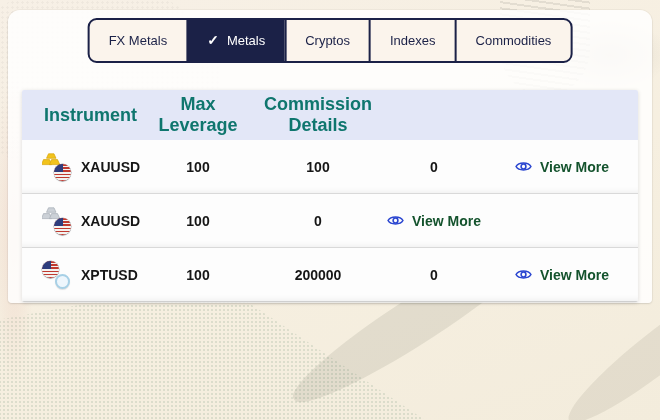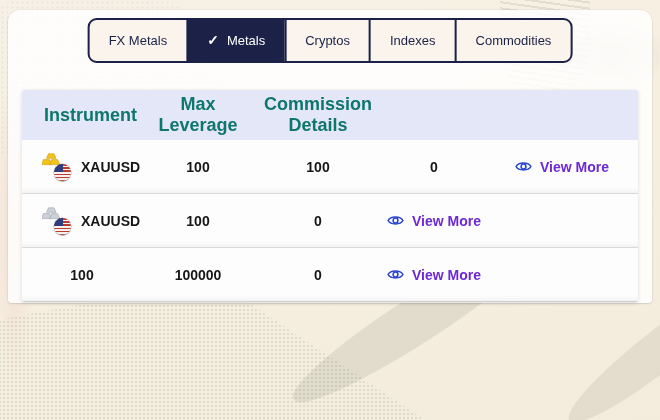--- a/index.html
+++ b/index.html
@@ -70,21 +70,21 @@
     box-shadow:0 0 0 0.5px rgba(60,60,70,0.45), 0 1px 1px rgba(0,0,0,0.2);
     overflow:hidden;
   }
   .flag::before { content:""; position:absolute; left:0; top:0; width:9px; height:8px; background:#2e3d7d; }
   .pos-br { right:0; bottom:0; }
   .pos-tl { left:0; top:0; }
   .bars { position:absolute; left:0; top:0; width:20px; height:13px; }
   .plat { position:absolute; right:1px; bottom:0; width:15px; height:15px; border-radius:50%; background:#eef6fc; border:2.5px solid #a7d0e6; box-shadow:0 1px 1px rgba(0,0,0,0.12); }
 
   
-  .viewmore { display:flex; align-items:center; justify-content:center; gap:8px; color:#6d28d9; font-size:14px; font-weight:700; cursor:pointer; text-decoration:none; }
+  .viewmore { display:flex; align-items:center; justify-content:center; gap:8px; color:#14532d; font-size:14px; font-weight:700; cursor:pointer; text-decoration:none; }
   .viewmore svg { width:17px; height:17px; display:block; }
 </style>
 </head>
 <body>
 
 <div class="stage">
 
   <div class="bg-mesh"></div>
   <div class="bg-mesh-top"></div>
   <div class="bg-ribbon1"></div>
@@ -167,22 +167,29 @@
             <svg viewBox="0 0 24 24" fill="none" stroke="#2b46d0" stroke-width="2.2">
               <path d="M1.5 12 C5 5.5, 19 5.5, 22.5 12 C19 18.5, 5 18.5, 1.5 12 Z"></path>
               <circle cx="12" cy="12" r="3.4"></circle>
             </svg>
             <span>View More</span>
           </a>
         </div>
       </div>
 
       <div class="tr trow">
-        <div class="cell">100</div>
-        <div class="cell">100000</div>
+        <div class="cell first">
+          <span class="pair">
+            <span class="flag pos-tl"></span>
+            <span class="plat"></span>
+          </span>
+          <span>XPTUSD</span>
+        </div>
+        <div class="cell">100</div>
+        <div class="cell">200000</div>
         <div class="cell">0</div>
         <div class="cell">
           <a class="viewmore">
             <svg viewBox="0 0 24 24" fill="none" stroke="#2b46d0" stroke-width="2.2">
               <path d="M1.5 12 C5 5.5, 19 5.5, 22.5 12 C19 18.5, 5 18.5, 1.5 12 Z"></path>
               <circle cx="12" cy="12" r="3.4"></circle>
             </svg>
             <span>View More</span>
           </a>
         </div>

